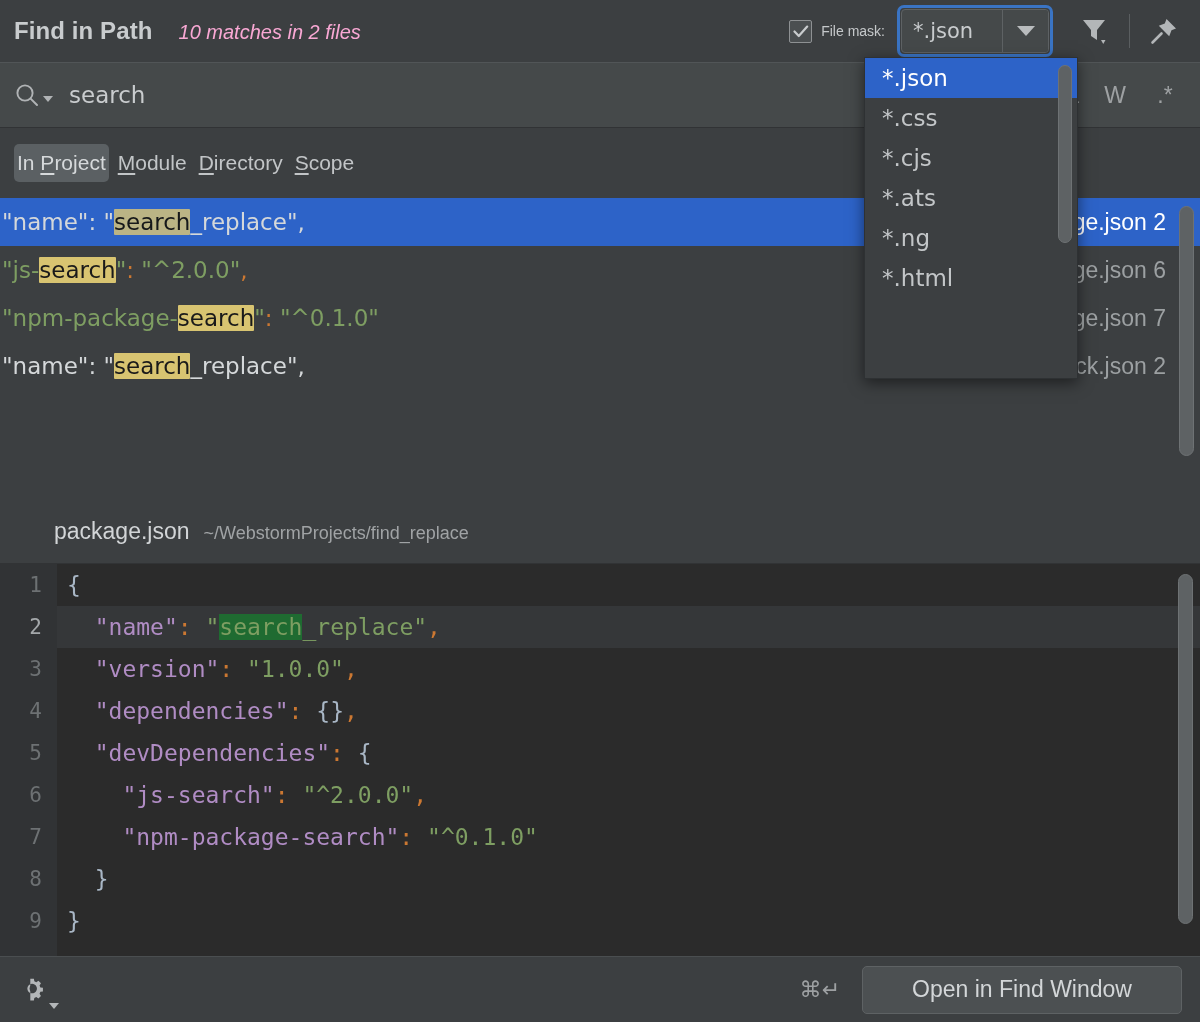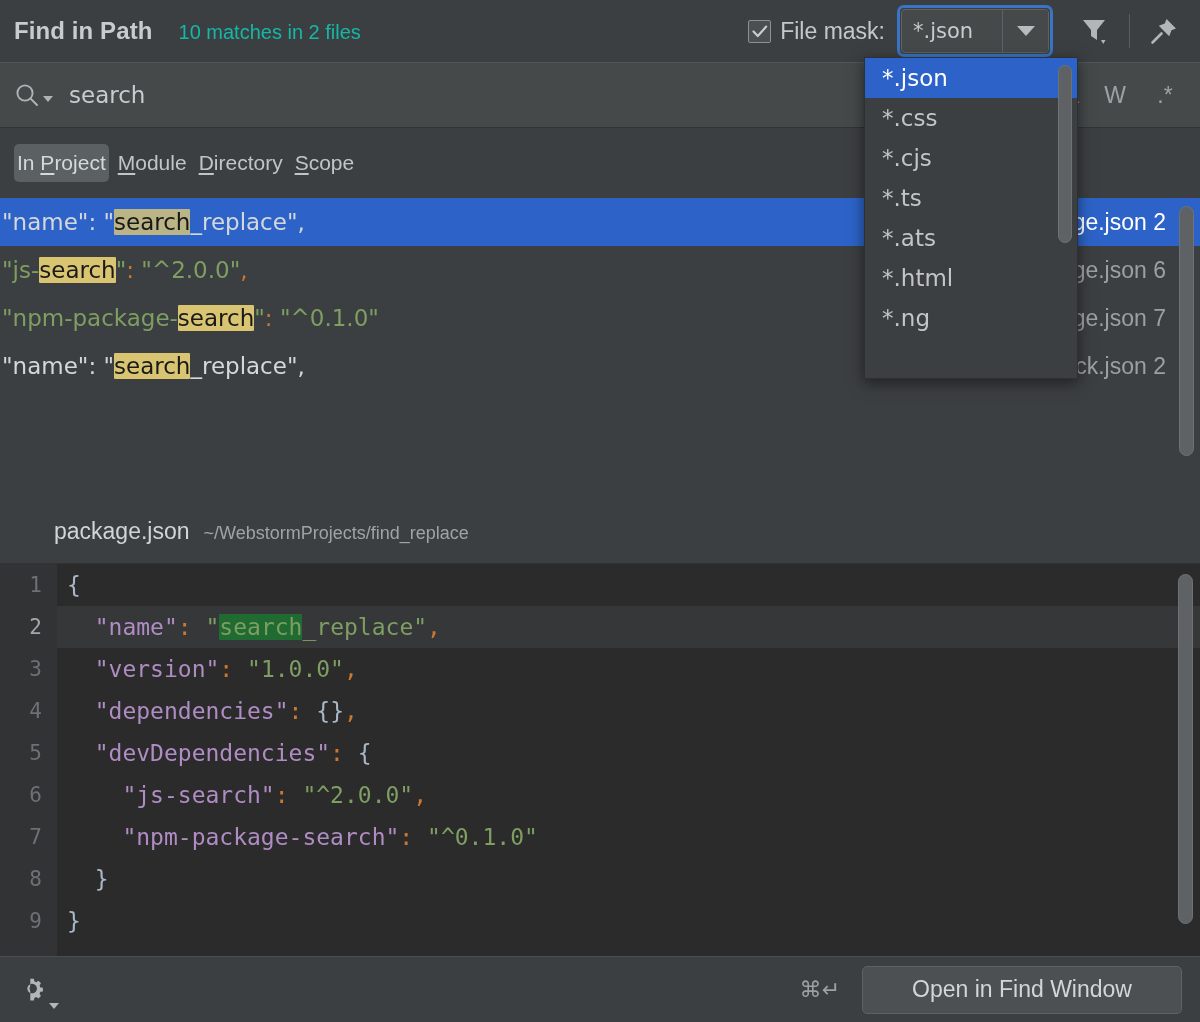--- a/index.html
+++ b/index.html
@@ -17,31 +17,31 @@
   }
 
   
   .header {
     position: absolute; left: 0; top: 0; width: 1200px; height: 62px;
     display: flex; align-items: center; padding: 0 14px;
     background: #3C3F41;
   }
   .title-wrap { display: flex; align-items: baseline; gap: 26px; }
   .find-title { font-size: 24px; font-weight: bold; color: #C9CCCE; letter-spacing: .1px; }
-  .match-count { font-size: 20px; color: #14b8a6; }
+  .match-count { font-size: 20px; color: #f9a8d4; font-style: italic; }
   .header-right { margin-left: auto; display: flex; align-items: center; gap: 0; }
 
   .mask-check {
     width: 23px; height: 23px; border: 1.6px solid #8E9193;
     border-radius: 2px; background: #4B4F51;
     display: flex; align-items: center; justify-content: center;
     margin-right: 9px;
   }
   .mask-check svg { display: block; }
-  .mask-label { font-size: 23px; color: #C5C8CA; margin-right: 12px; white-space: nowrap; }
+  .mask-label { font-size: 14px; color: #C5C8CA; margin-right: 12px; white-space: nowrap; }
 
   .combo-focus {
     position: relative;
     border: 3px solid #3A74C4; border-radius: 7px;
     padding: 1px; background: #3C3F41;
   }
   .combo {
     display: flex; align-items: stretch;
     width: 148px; height: 44px;
     border: 1px solid #5E6264; border-radius: 4px;
@@ -388,23 +388,22 @@
     </div>
     <span class="shortcut">⌘↵</span>
     <div class="btn-primary">Open in Find Window</div>
   </div>
 
   <div class="dropdown">
     <div id="dd-items">
         <div class="dd-item sel">*.json</div>
         <div class="dd-item">*.css</div>
         <div class="dd-item">*.cjs</div>
-        <div class="dd-item">*.ts</div>
         <div class="dd-item">*.ats</div>
+        <div class="dd-item">*.ng</div>
         <div class="dd-item">*.html</div>
-        <div class="dd-item">*.ng</div>
       </div>
     <div class="dd-scroll">
       <div class="thumb"></div>
     </div>
   </div>
 
 </div>
 
 </body></html>

